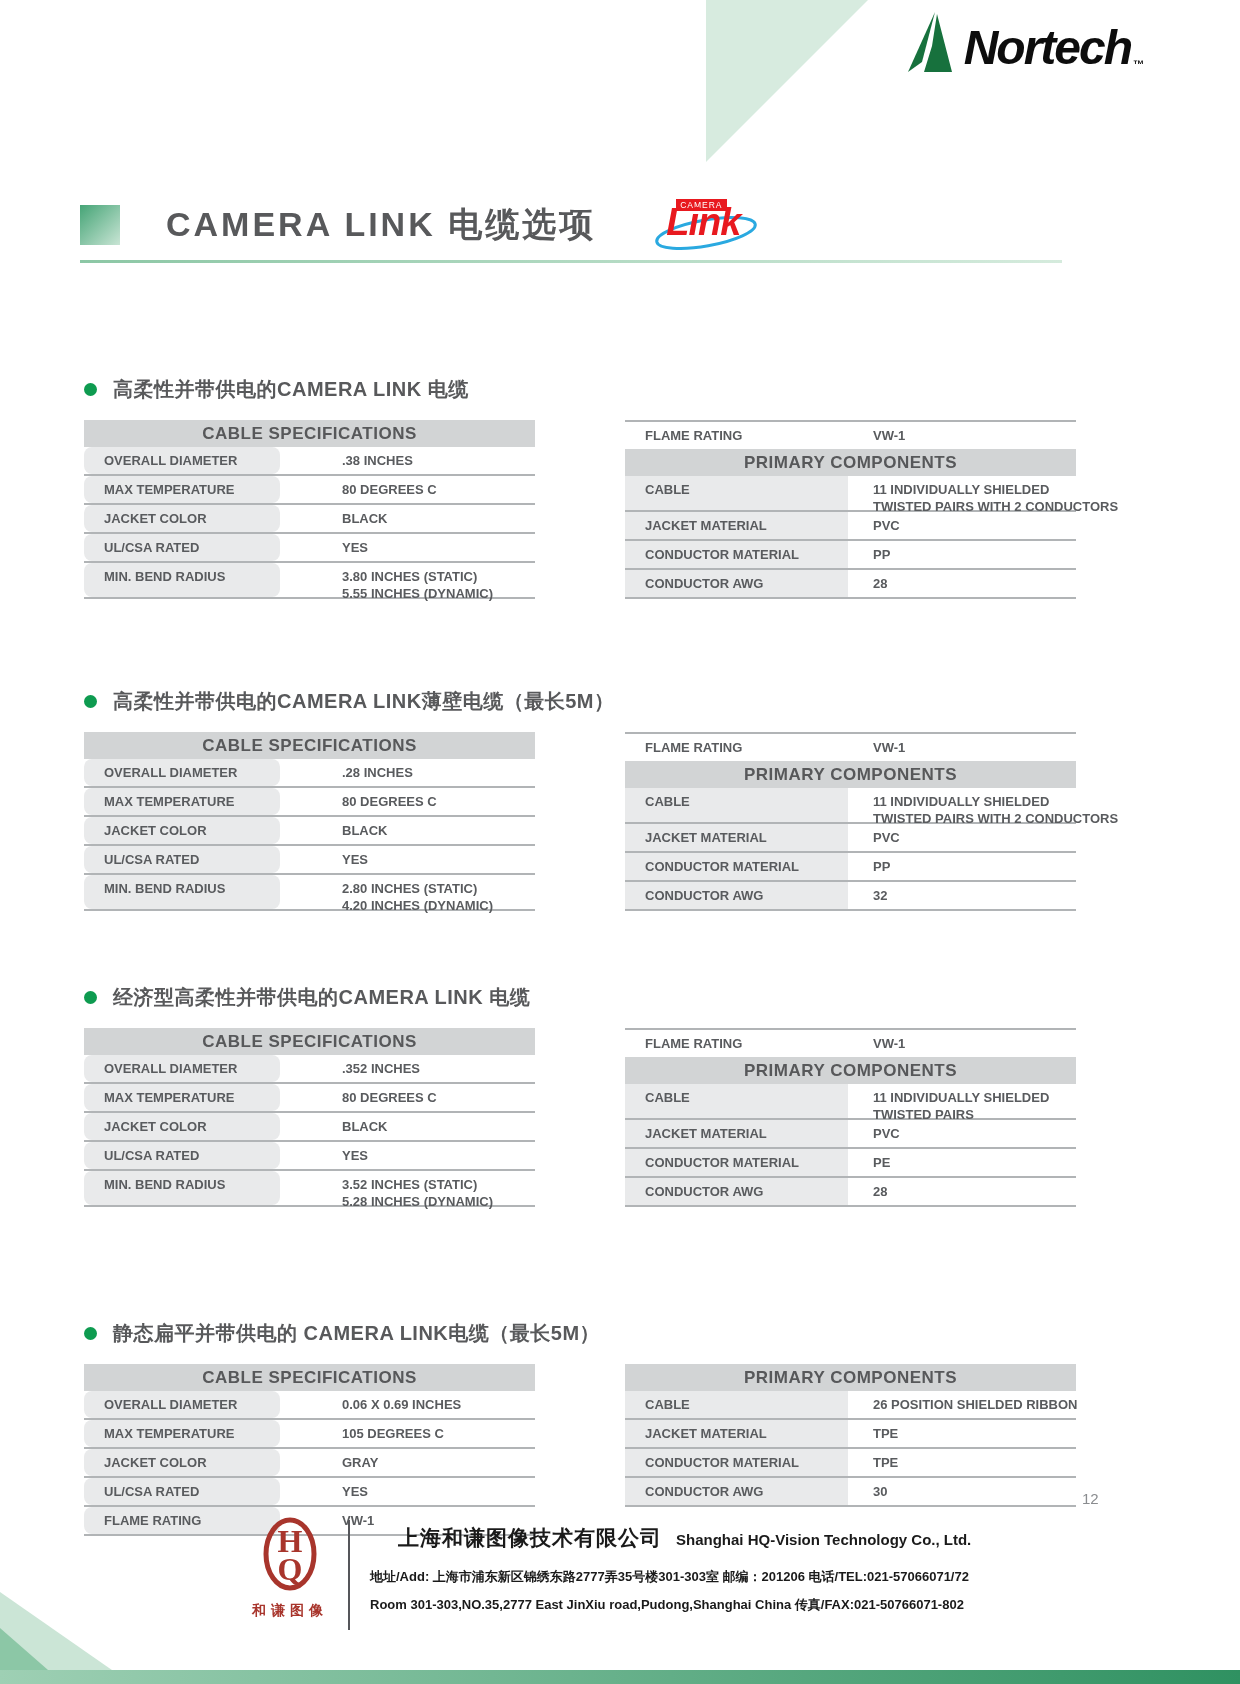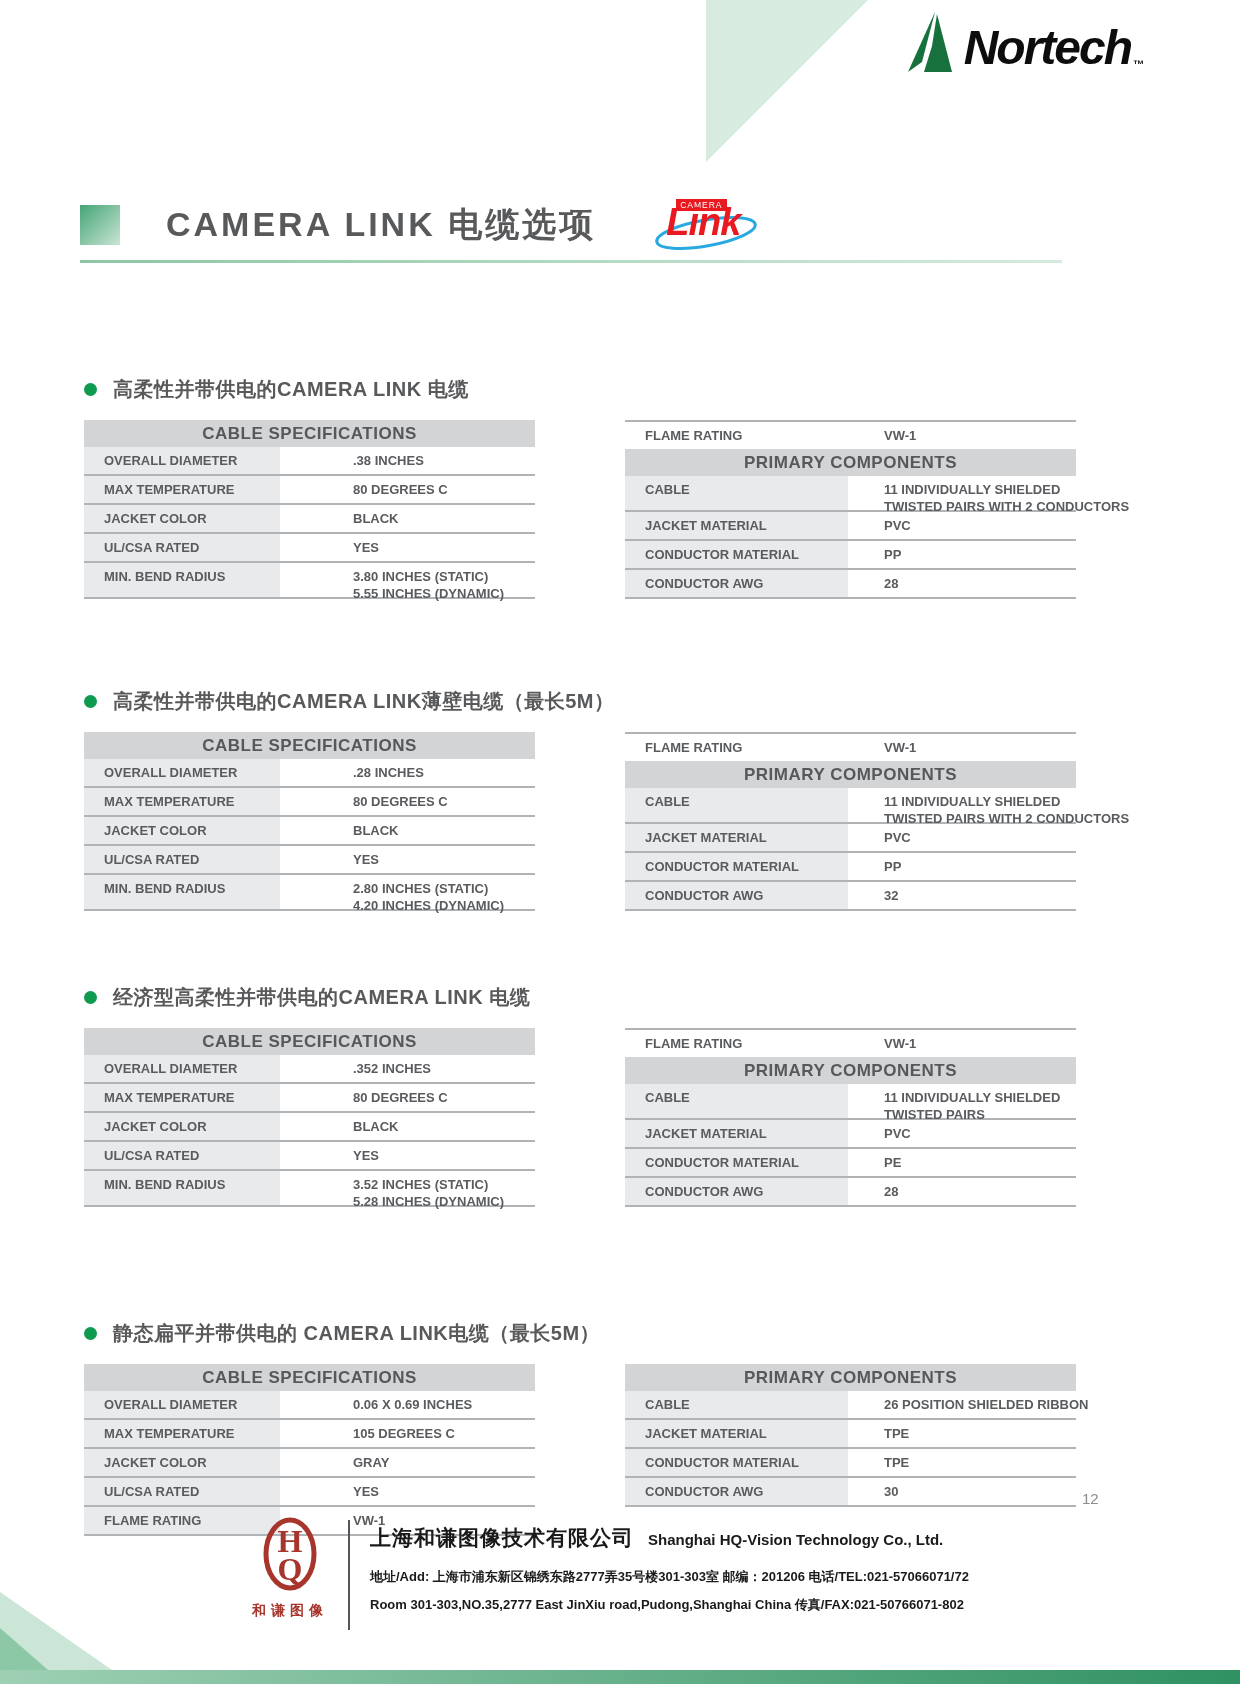--- a/index.html
+++ b/index.html
@@ -35,40 +35,40 @@
   
   .section{position:absolute;left:84px;width:992px;}
   .sec-heading{display:flex;align-items:center;height:26px;margin-bottom:18px;margin-top:36px;}
   .bullet{width:13px;height:13px;border-radius:50%;background:#0e9b50;margin-right:16px;flex:0 0 auto;}
   .sec-heading-text{font-size:20px;font-weight:bold;color:#58595b;letter-spacing:0.5px;white-space:nowrap;}
 
   .tables{display:flex;justify-content:space-between;align-items:flex-start;}
   .spec-table{width:451px;}
   .t-header{height:27px;line-height:27px;background:#d2d4d5;text-align:center;
             font-size:17px;font-weight:bold;color:#57585a;letter-spacing:0.5px;}
-  .row{display:flex;border-bottom:2px solid #b1b4b6;gap:11px;}
+  .row{display:flex;border-bottom:2px solid #b1b4b6;}
   .row.pre{border-top:2px solid #b1b4b6;border-bottom:none;}
   .label{background:#e9eaeb;font-size:13px;font-weight:bold;color:#595b5e;
          padding-left:20px;line-height:27px;flex:0 0 auto;}
   .row.pre .label{background:transparent;}
   .values{flex:1;}
   .values div{height:17px;line-height:27px;font-size:13px;font-weight:bold;color:#595b5e;white-space:nowrap;}
-  .left-t .label{width:176px;}
+  .left-t .label{width:176px;border-radius:8px;}
   .left-t .values{padding-left:62px;}
   .right-t .label{width:203px;}
   .right-t .values{padding-left:25px;}
 
   
   .footer{position:absolute;left:238px;top:1516px;display:flex;}
   .hq-logo{width:104px;text-align:center;}
   .hq-label{color:#a8352c;font-size:14px;font-weight:bold;letter-spacing:5px;margin-top:4px;}
   .footer-divider{width:2px;background:#55565a;height:110px;margin:4px 20px 0 6px;}
   .footer-text{padding-top:8px;color:#1a1a1a;}
   .company-line{display:flex;align-items:baseline;}
-  .company-cn{font-size:21px;font-weight:bold;letter-spacing:1px;}
+  .company-cn{font-size:21px;font-weight:bold;letter-spacing:1px;margin-left:28px;}
   .company-en{font-size:15px;font-weight:bold;margin-left:14px;}
   .addr{font-size:13px;font-weight:bold;margin-top:16px;white-space:nowrap;}
   .addr2{font-size:13px;font-weight:bold;margin-top:10px;white-space:nowrap;}
 
   .page-number{position:absolute;left:1082px;top:1490px;font-size:15px;color:#8a8c8f;}
 </style>
 </head>
 <body>
 
 <div class="page">

